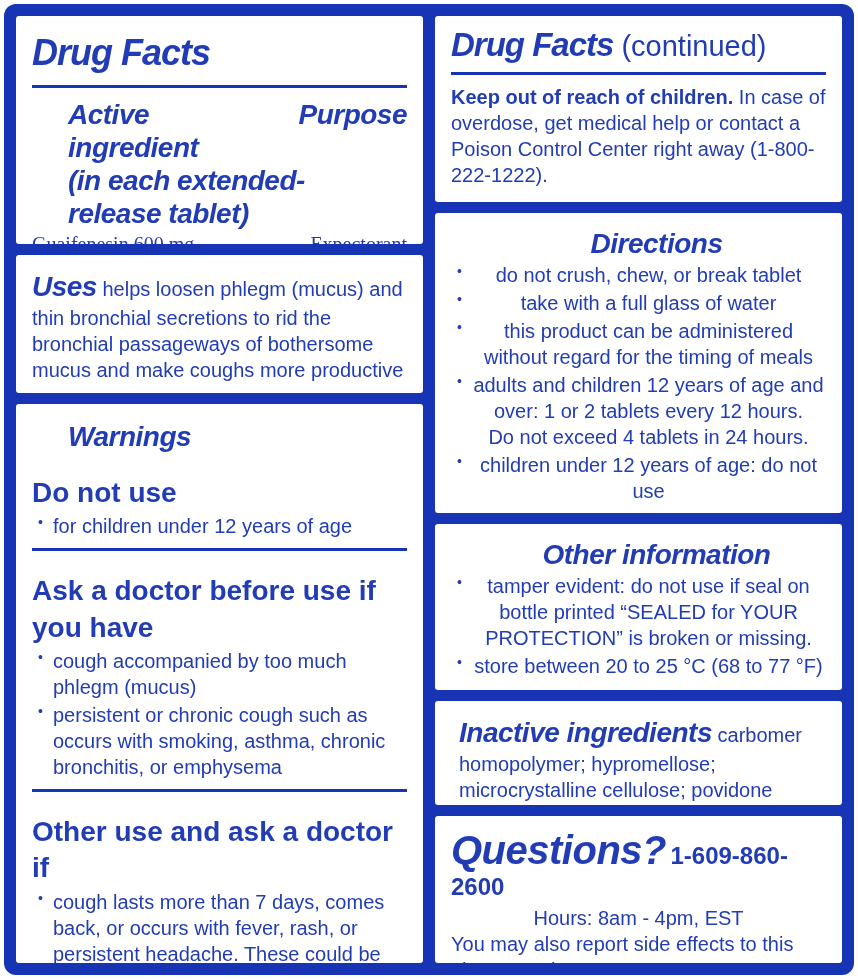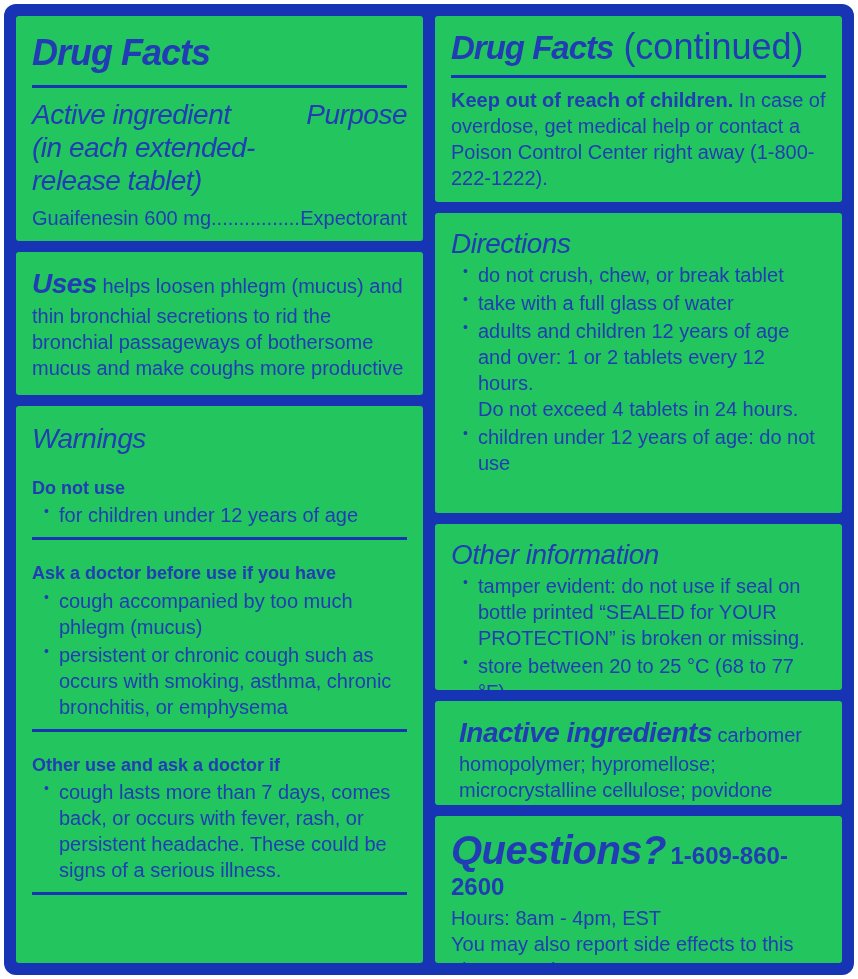--- a/index.html
+++ b/index.html
@@ -17,62 +17,62 @@
   }
   .frame{
     position:absolute;top:4px;left:4px;right:4px;bottom:4px;
     background:var(--frame);
     border-radius:12px;
     padding:12px;
     display:flex;gap:12px;
   }
   .col{flex:1;display:flex;flex-direction:column;gap:11px;min-width:0;}
   .panel{
-    background:#22c55e;border-radius:3px;
+    background:#ffffff;border-radius:3px;
     padding:10px 16px;color:var(--ink);
     overflow:hidden;
   }
   .grow{flex:1 1 auto;}
   
   .t-title{font-size:36px;font-weight:bold;font-style:italic;letter-spacing:-1px;line-height:1.15;}
-  .t-title-suffix{font-size:36px;font-weight:normal;font-style:normal;letter-spacing:0;}
-  .t-h2{font-size:28px;font-weight:normal;font-style:italic;letter-spacing:-0.5px;line-height:1.18;}
+  .t-title-suffix{font-size:29px;font-weight:normal;font-style:normal;letter-spacing:0;}
+  .t-h2{font-size:28px;font-weight:bold;font-style:italic;letter-spacing:-0.5px;line-height:1.18;margin-left:36px;}
   .t-h2-inline{font-size:28px;font-weight:bold;font-style:italic;letter-spacing:-0.5px;}
-  .t-sub{font-size:18px;font-weight:bold;line-height:1.3;margin:22px 0 2px;}
+  .t-sub{font-size:28px;font-weight:bold;line-height:1.3;margin:22px 0 2px;}
   .t-body{font-size:20px;line-height:1.3;}
   .t-bold{font-weight:bold;}
   .rule{border-top:3px solid var(--frame);margin:9px 0;height:0;}
   .rule-title{margin:12px 0 10px;}
   
   ul.bullets{list-style:none;margin:2px 0 4px;padding:0;}
   ul.bullets li{
     position:relative;padding-left:20px;
     font-size:20px;line-height:1.3;
     white-space:pre-line;
-    margin:2px 7px;
+    margin:2px 1px;
   }
   ul.bullets li::before{
     content:"\2022";
     position:absolute;left:5px;top:0px;
     font-size:14px;
   }
   
   .ai-row{display:flex;justify-content:space-between;align-items:baseline;margin-top:2px;}
   
-  .leader-row{display:flex;align-items:flex-end;margin-top:8px;}
+  .leader-row{display:flex;align-items:flex-end;margin-top:0;font-family:Liberation Serif, serif;}
   .leader-name{white-space:nowrap;}
   .leader-dots{flex:1 1 auto;overflow:hidden;white-space:nowrap;}
   .leader-value{white-space:nowrap;}
   
   .pregnant-block{position:relative;padding-right:70px;margin-top:4px;}
   .arrow{
     position:absolute;right:4px;bottom:-2px;
     font-size:34px;line-height:1;font-weight:normal;
   }
-  .mt4{margin-top:4px;}
+  .mt4{margin-top:4px;text-align:center;}
 </style>
 </head>
 <body>
 
 <div class="frame">
 
   <div class="col">
 
     <div class="panel" style="min-height:212px;padding-top:16px;">
       <div class="t-title">Drug Facts</div>
@@ -129,20 +129,21 @@
       <div class="t-title" style="font-size:33px;"><span>Drug Facts</span><span class="t-title-suffix"> (continued)</span></div>
       <div class="rule" style="margin:8px 0 9px;"></div>
       <p class="t-body" style="margin:0;"><span class="t-bold">Keep out of reach of children.</span><span> In case of overdose, get medical help or contact a Poison Control Center right away (1-800-222-1222).</span></p>
     </div>
 
     <div class="panel" style="min-height:300px;">
       <div class="t-h2 mt4">Directions</div>
       <ul class="bullets mt4">
         <li>do not crush, chew, or break tablet</li>
         <li>take with a full glass of water</li>
+        <li>this product can be administered without regard for the timing of meals</li>
         <li>adults and children 12 years of age and over: 1 or 2 tablets every 12 hours.
 Do not exceed 4 tablets in 24 hours.</li>
         <li>children under 12 years of age: do not use</li>
       </ul>
     </div>
 
     <div class="panel" style="min-height:166px;">
       <div class="t-h2 mt4">Other information</div>
       <ul class="bullets mt4">
         <li>tamper evident: do not use if seal on bottle printed “SEALED for YOUR PROTECTION” is broken or missing.</li>

